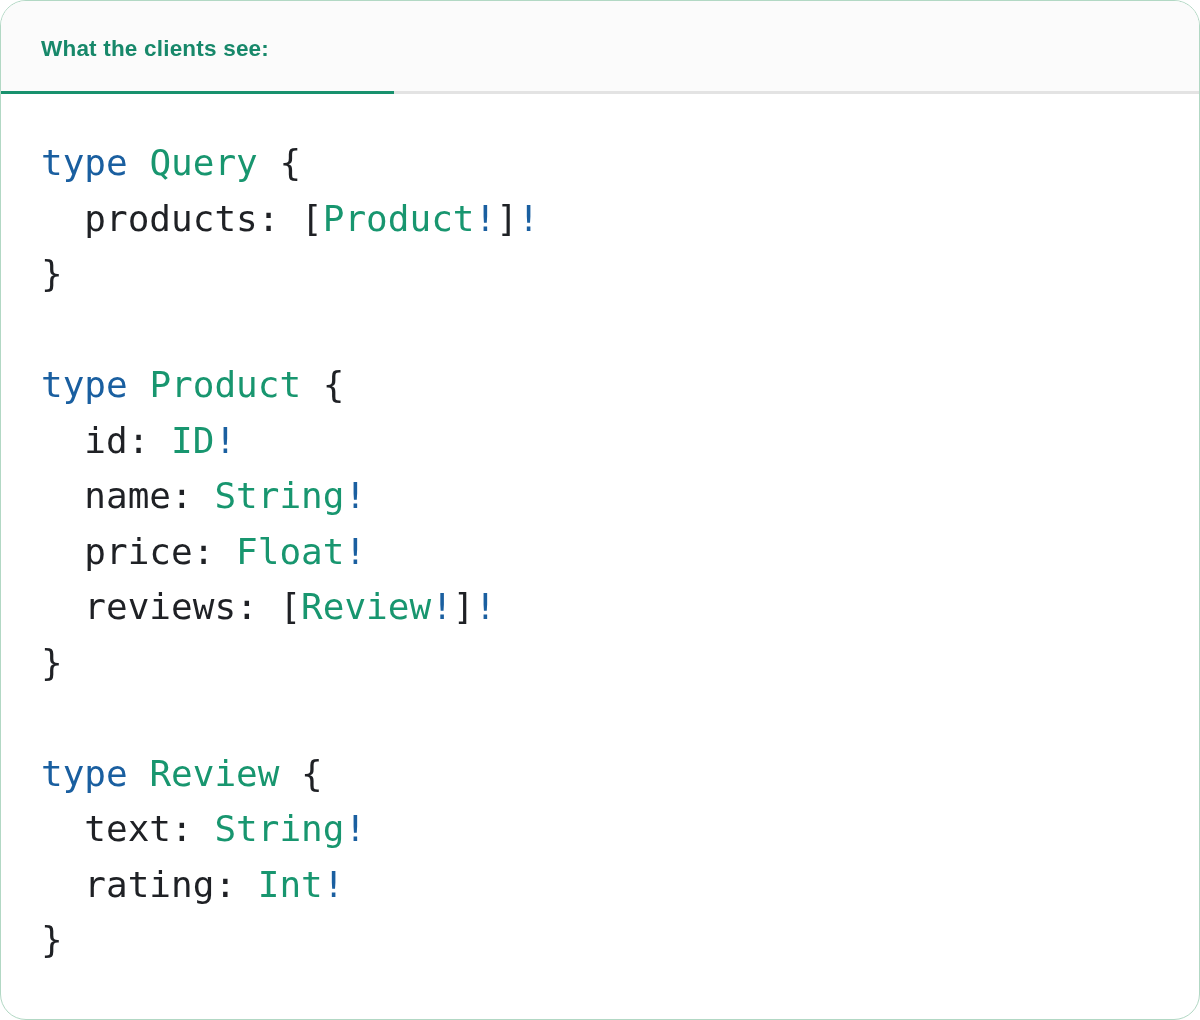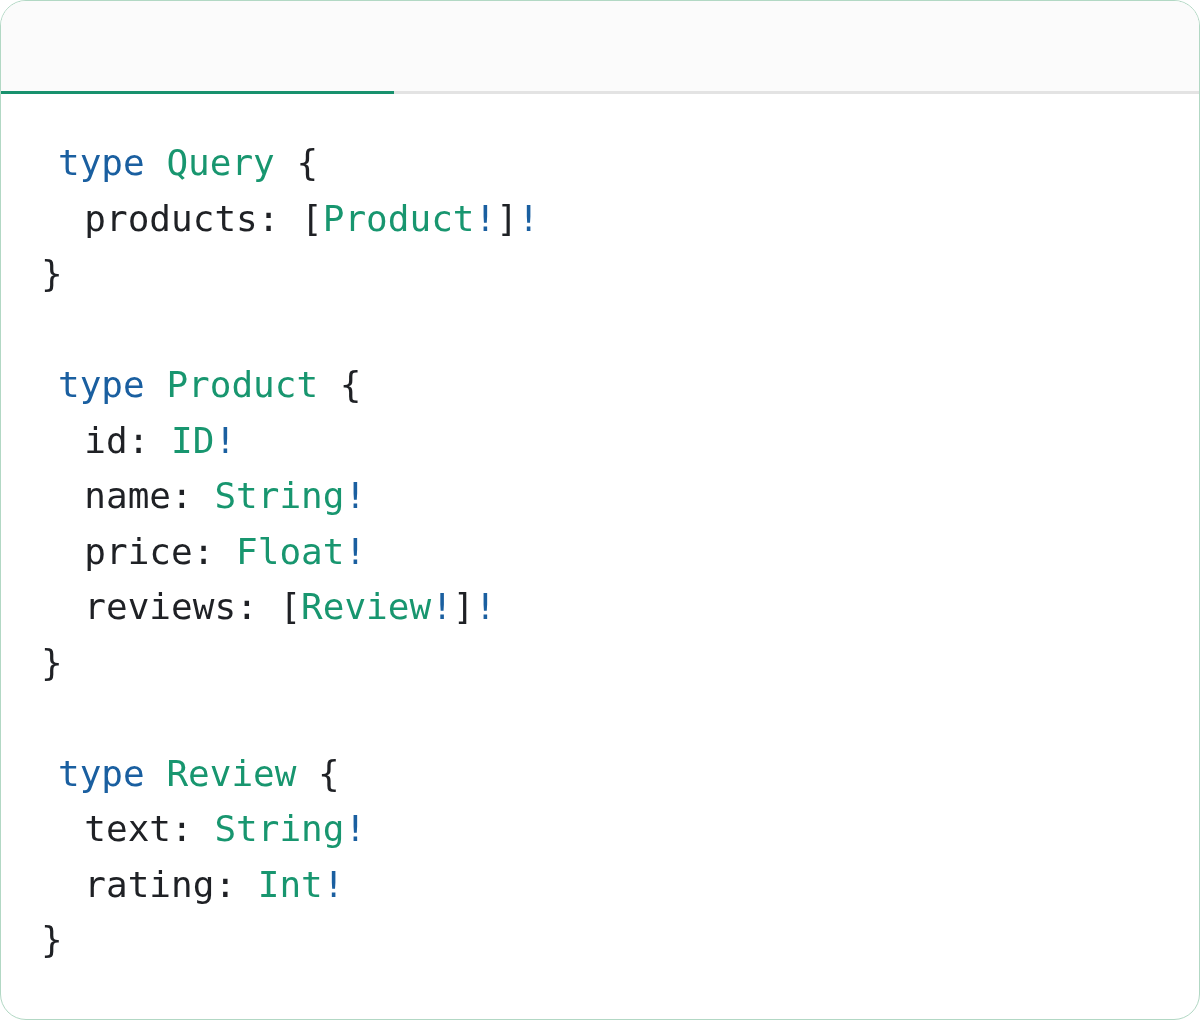--- a/index.html
+++ b/index.html
@@ -48,28 +48,29 @@
   }
   .code-block {
     padding: 41px 30px 0 40px;
     font-family: "DejaVu Sans Mono", "Liberation Mono", monospace;
     font-size: 36px;
     line-height: 55.5px;
     white-space: pre;
     color: var(--plain, #1f2125);
   }
   .code-line { min-height: 55.5px; }
-  .tok-keyword { color: var(--keyword, #1a5fa0); margin-left: 17px; }
+  .tok-keyword { color: var(--keyword, #1a5fa0); }
   .tok-type    { color: var(--type-name, #18966f); margin-top: 16px; }
   .tok-bang    { color: var(--keyword, #1a5fa0); }
   .tok-plain   { color: var(--plain, #1f2125); }
 </style>
 </head>
 <body>
 
 <div class="panel">
   <div class="panel-header">
     <div class="tab">
+      <span class="tab-label">What the clients see:</span>
       <span class="tab-underline"></span>
     </div>
   </div>
   <div class="code-block" id="code-block"><div class="code-line"><span class="tok-keyword">type</span><span class="tok-plain"> </span><span class="tok-type">Query</span><span class="tok-plain"> {</span></div><div class="code-line"><span class="tok-plain">  products: [</span><span class="tok-type">Product</span><span class="tok-bang">!</span><span class="tok-plain">]</span><span class="tok-bang">!</span></div><div class="code-line"><span class="tok-plain">}</span></div><div class="code-line">&nbsp;</div><div class="code-line"><span class="tok-keyword">type</span><span class="tok-plain"> </span><span class="tok-type">Product</span><span class="tok-plain"> {</span></div><div class="code-line"><span class="tok-plain">  id: </span><span class="tok-type">ID</span><span class="tok-bang">!</span></div><div class="code-line"><span class="tok-plain">  name: </span><span class="tok-type">String</span><span class="tok-bang">!</span></div><div class="code-line"><span class="tok-plain">  price: </span><span class="tok-type">Float</span><span class="tok-bang">!</span></div><div class="code-line"><span class="tok-plain">  reviews: [</span><span class="tok-type">Review</span><span class="tok-bang">!</span><span class="tok-plain">]</span><span class="tok-bang">!</span></div><div class="code-line"><span class="tok-plain">}</span></div><div class="code-line">&nbsp;</div><div class="code-line"><span class="tok-keyword">type</span><span class="tok-plain"> </span><span class="tok-type">Review</span><span class="tok-plain"> {</span></div><div class="code-line"><span class="tok-plain">  text: </span><span class="tok-type">String</span><span class="tok-bang">!</span></div><div class="code-line"><span class="tok-plain">  rating: </span><span class="tok-type">Int</span><span class="tok-bang">!</span></div><div class="code-line"><span class="tok-plain">}</span></div></div>
 </div>
 
 </body></html>

